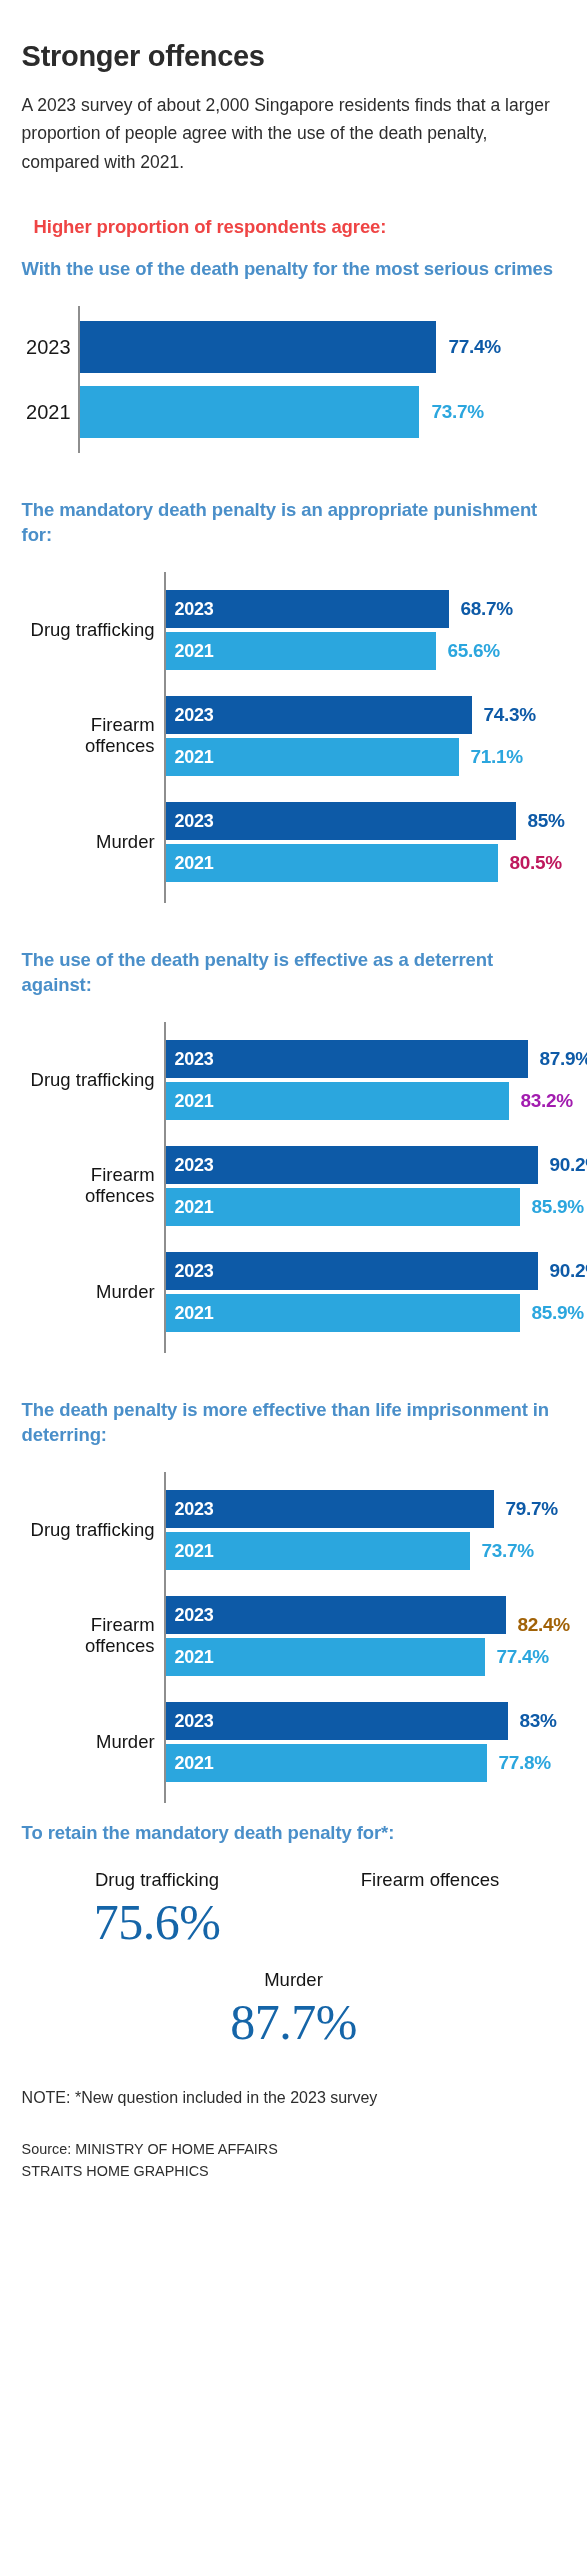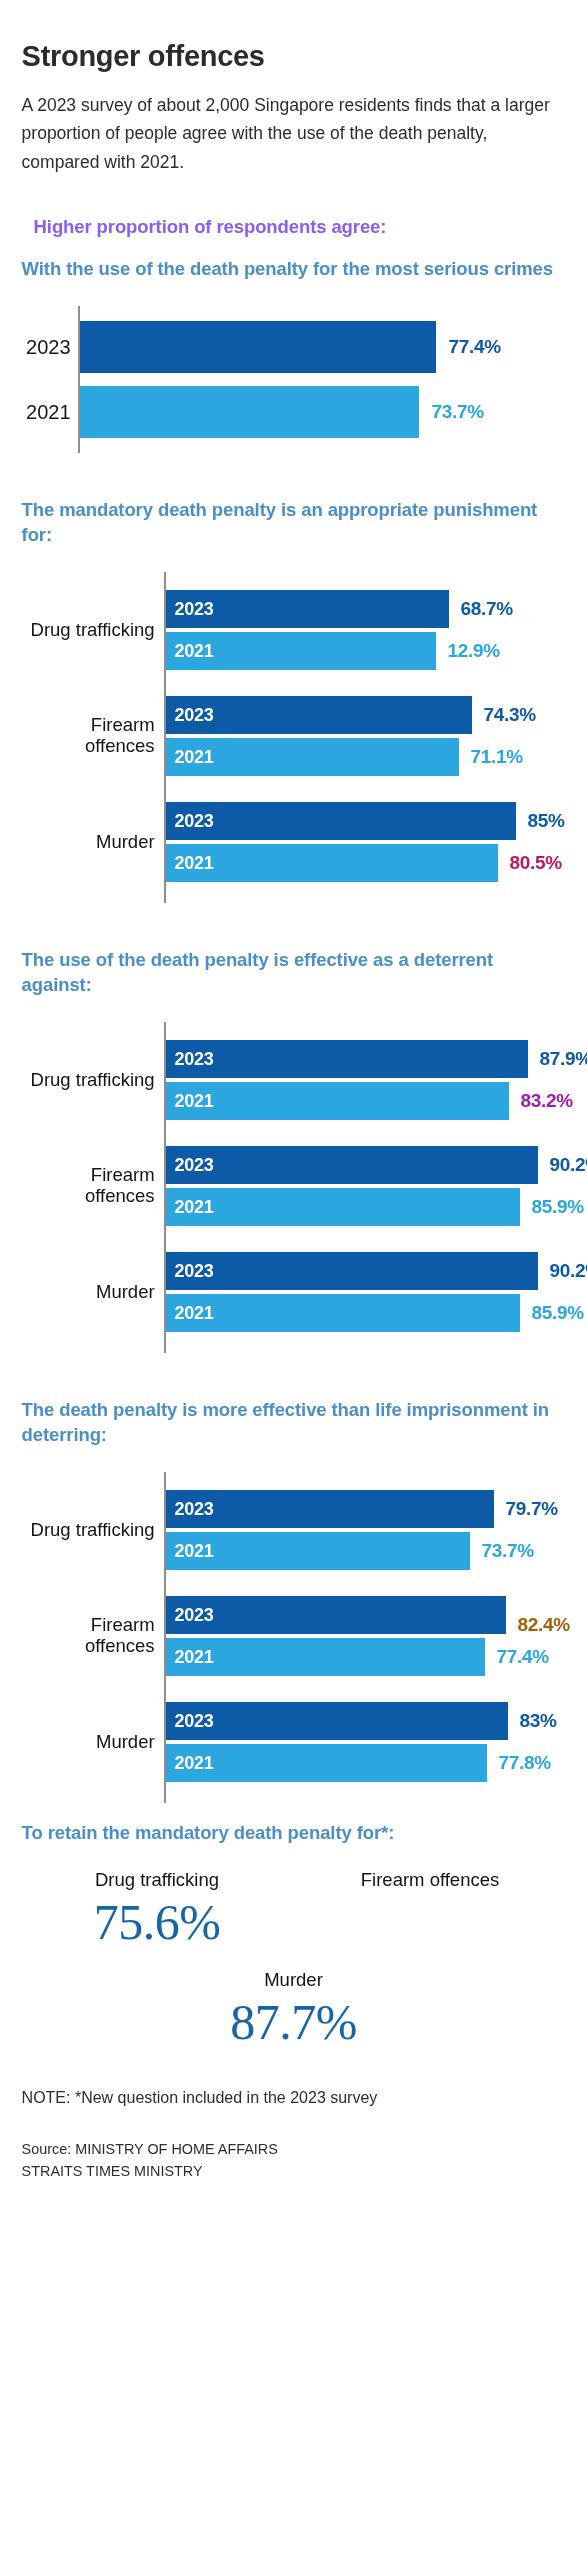--- a/index.html
+++ b/index.html
@@ -212,21 +212,21 @@
   }
 </style>
 </head>
 <body>
 
 <div class="page">
 
   <h1 class="hd-title">Stronger offences</h1>
   <p class="hd-standfirst">A 2023 survey of about 2,000 Singapore residents finds that a larger proportion of people agree with the use of the death penalty, compared with 2021.</p>
 
-  <h2 class="kicker" style="color: #8b5cf6; padding-left: 12px;">Higher proportion of respondents agree:</h2>
+  <h2 class="kicker" style="color: #ef4444; padding-left: 12px;">Higher proportion of respondents agree:</h2>
 
   <h3 class="sub-head" style="color: rgb(74, 143, 201);">With the use of the death penalty for the most serious crimes</h3>
   <div class="chart-simple">
     <div class="axis" style="background: rgb(142, 142, 142);"></div>
     <div class="pad-top"></div>
 
     <div class="row-simple">
       <span class="ylabel">2023</span>
       <div class="bar" style="width: 356px; background: rgb(13, 90, 167);"></div>
       <span class="value" style="color: rgb(13, 90, 167);">77.4%</span>
@@ -251,21 +251,21 @@
       <div class="row-grp">
         <div class="bar" style="width: 283px; background: rgb(13, 90, 167);">
           <span class="barlabel">2023</span>
         </div>
         <span class="value" style="color: rgb(13, 90, 167);">68.7%</span>
       </div>
       <div class="row-grp">
         <div class="bar" style="width: 270px; background: rgb(43, 166, 222);">
           <span class="barlabel">2021</span>
         </div>
-        <span class="value" style="color: rgb(43, 166, 222);">12.9%</span>
+        <span class="value" style="color: rgb(43, 166, 222);">65.6%</span>
       </div>
     </div>
 
     <div class="grp">
       <span class="cat">Firearm offences</span>
       <div class="row-grp">
         <div class="bar" style="width: 306px; background: rgb(13, 90, 167);">
           <span class="barlabel">2023</span>
         </div>
         <span class="value" style="color: rgb(13, 90, 167);">74.3%</span>
@@ -424,17 +424,17 @@
       <div class="bignum">
         <div class="blabel">Murder</div>
         <div class="bvalue" style="color: rgb(21, 101, 168);">87.7%</div>
       </div>
     </div>
   </div>
 
   <div class="note">NOTE: *New question included in the 2023 survey</div>
   <div class="source">
     <div>Source: MINISTRY OF HOME AFFAIRS</div>
-    <div>STRAITS TIMES MINISTRY</div>
+    <div>STRAITS HOME GRAPHICS</div>
   </div>
 
 </div>
 
 
 </body></html>

